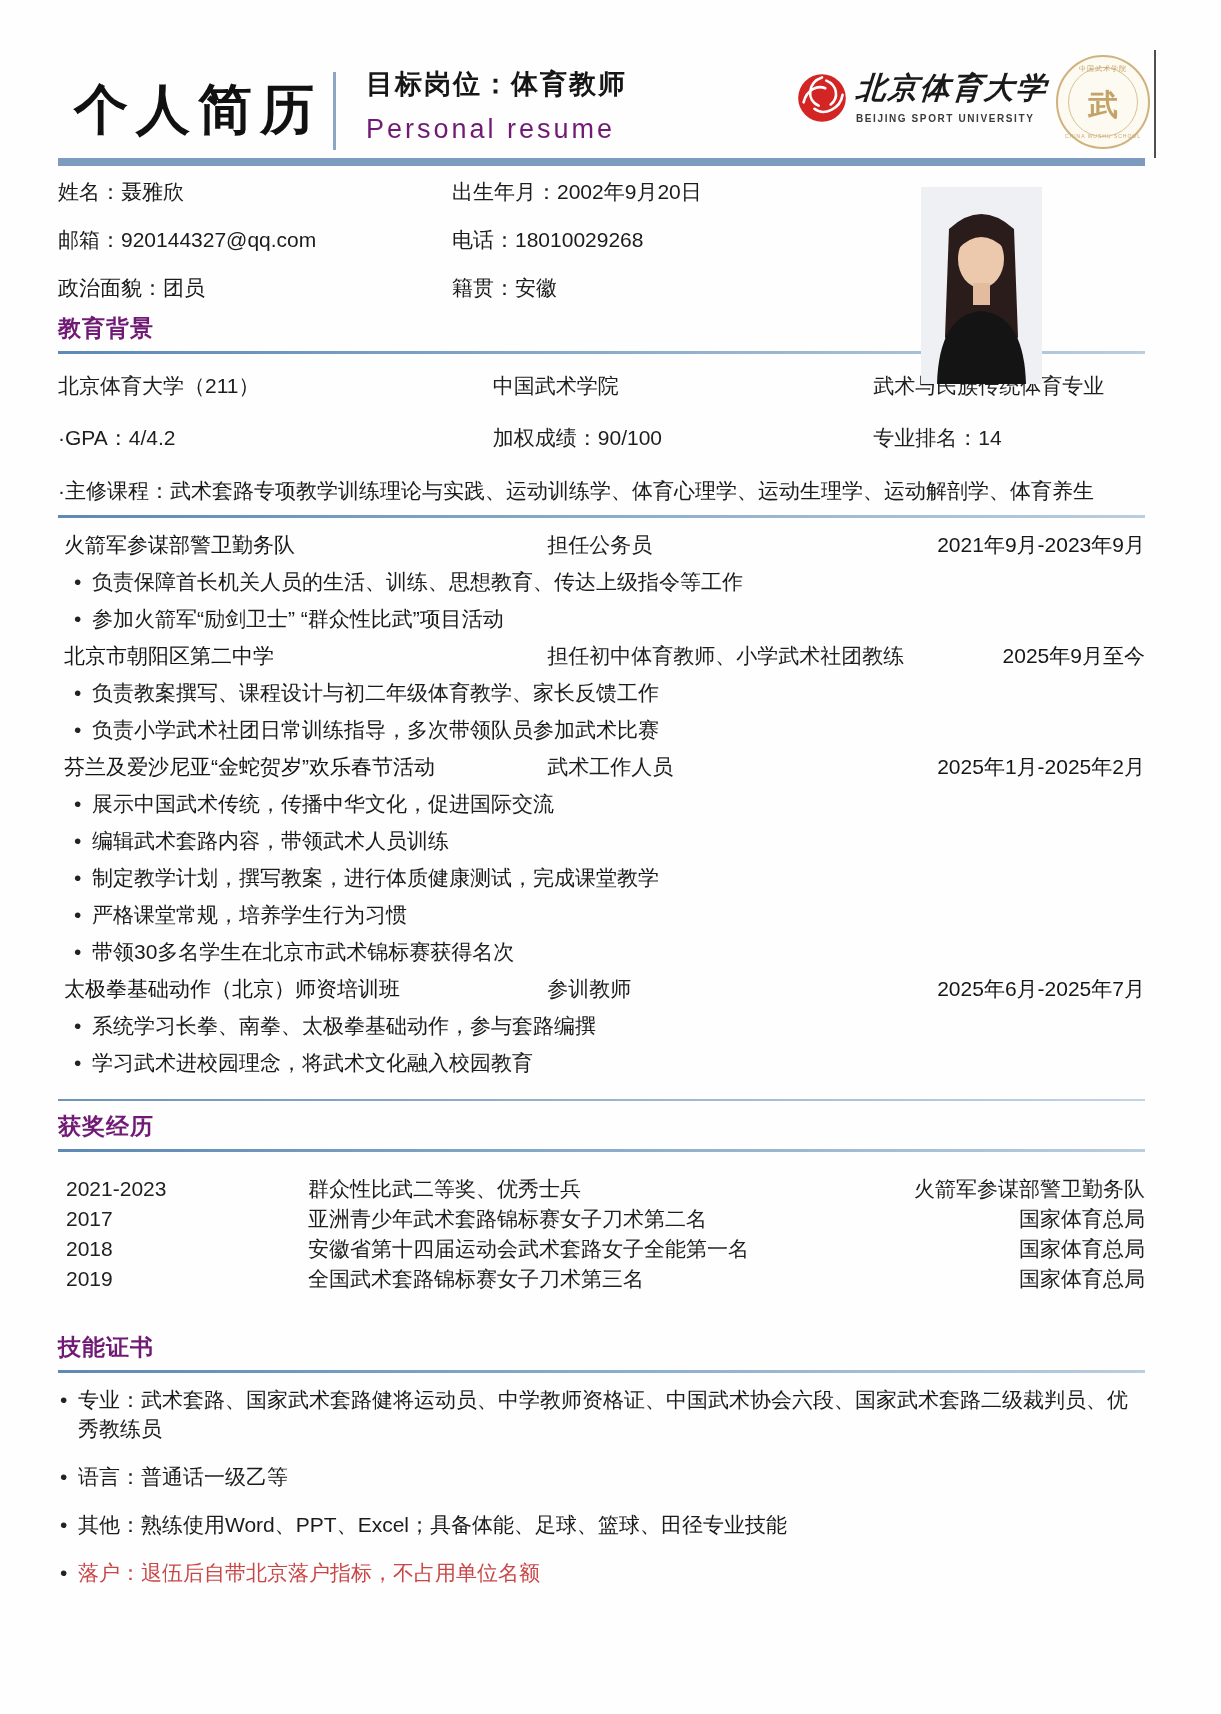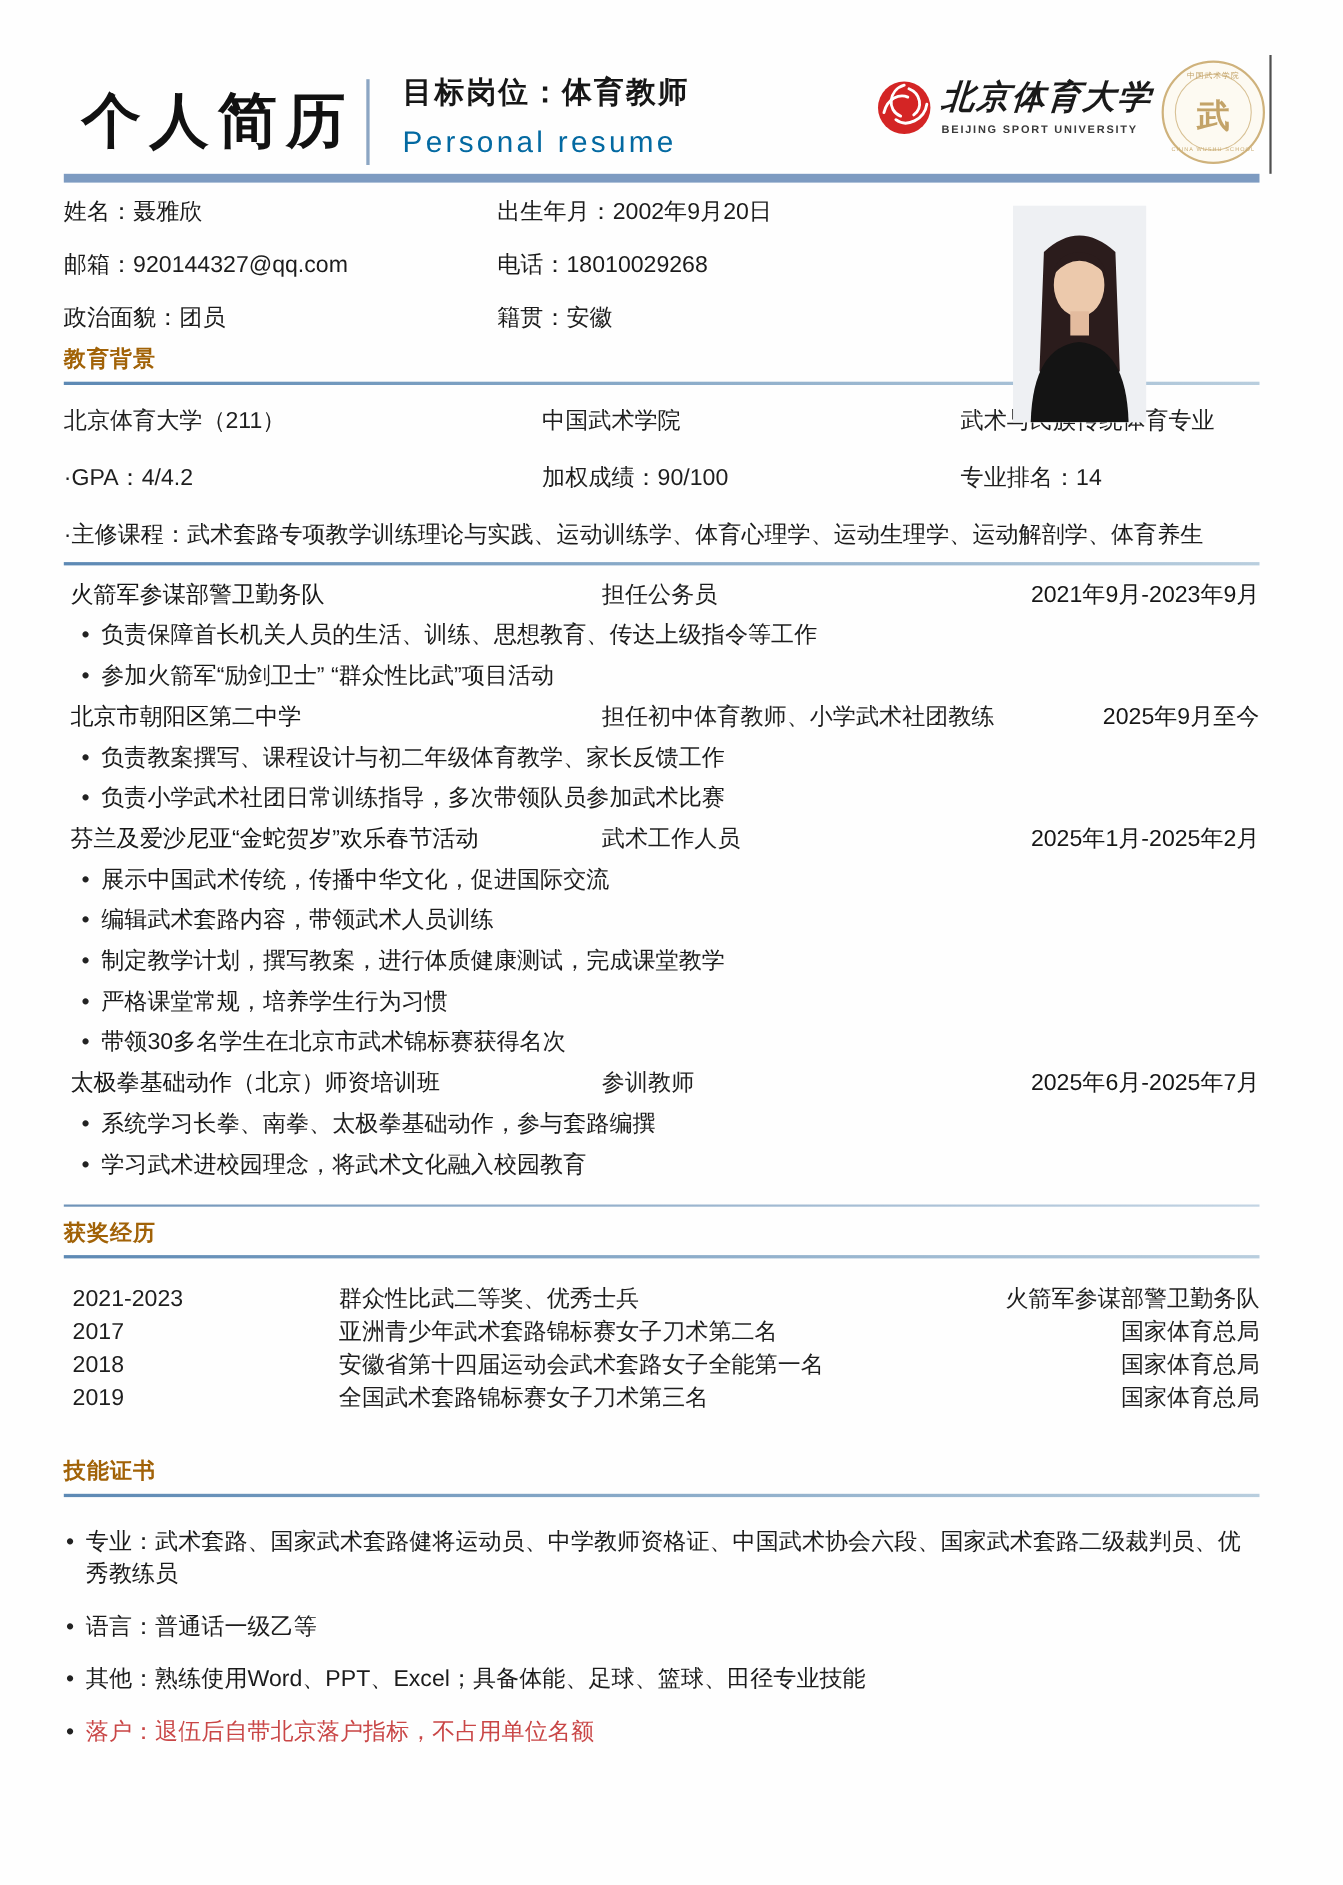--- a/index.html
+++ b/index.html
@@ -5,21 +5,21 @@
   * { margin:0; padding:0; box-sizing:border-box; }
   html,body { background:#ffffff; }
   body { font-family:"Liberation Sans","DejaVu Sans",sans-serif; color:#1e1e1e; }
   .page { position:relative; width:1221px; height:1714px; background:#fefefe; overflow:hidden; }
 
   
   .main-title { position:absolute; left:74px; top:74px; font-size:54px; font-weight:700; letter-spacing:8px; color:#111; }
   .header-vline { position:absolute; left:333px; top:72px; width:3px; height:78px; background:#8ca6c3; }
   .target-block { position:absolute; left:366px; top:66px; }
   .target-pos { font-size:27px; font-weight:700; color:#161616; letter-spacing:2px; }
-  .subtitle-en { font-size:27px; color:#0369a1; letter-spacing:3px; margin-top:12px; }
+  .subtitle-en { font-size:27px; color:#701a75; letter-spacing:3px; margin-top:12px; }
 
   .bsu-logo { position:absolute; left:796px; top:68px; display:flex; align-items:flex-start; }
   .bsu-swirl { width:52px; height:52px; margin-top:4px; }
   .bsu-text { margin-left:8px; }
   .bsu-cn { font-size:30px; font-weight:700; font-style:italic; color:#1a1a1a; letter-spacing:2px; transform:skewX(-4deg); }
   .bsu-en { font-size:10px; font-weight:700; color:#3a3a3a; letter-spacing:1.6px; margin-top:4px; }
 
   .seal { position:absolute; left:1056px; top:55px; width:94px; height:94px; border-radius:50%;
           border:2px solid #cfb27c; background:#fdfaf2; text-align:center; }
   .seal-inner { position:absolute; left:10px; top:10px; width:70px; height:70px; border-radius:50%; border:1px solid #d8c195; }
@@ -34,21 +34,21 @@
   .content { position:absolute; left:58px; top:166px; width:1087px; }
 
   .info-grid { display:grid; grid-template-columns:390px 1fr; column-gap:4px; row-gap:25px; padding-top:12px; font-size:21px; }
   .info-cell { height:23px; white-space:nowrap; }
   .info-label { color:#1b1b1b; }
   .info-value { color:#1b1b1b; }
 
   .photo { position:absolute; left:863px; top:21px; width:121px; height:197px; background:#eef0f3; overflow:hidden; }
   .photo svg { display:block; }
 
-  .section-title { font-size:20px; font-weight:700; color:#a16207; letter-spacing:1px; }
+  .section-title { font-size:23px; font-weight:700; color:#701a75; letter-spacing:1px; }
   .section-line { height:3px; background:linear-gradient(to right,#5d89b4,#b9cede); margin-top:7px; }
   .section-topline { height:2px; background:linear-gradient(to right,#6f93b8,#c3d4e3); }
 
   .edu-title { margin-top:16px; }
   .edu-row { display:grid; grid-template-columns:40% 35% 25%; font-size:21px; }
   .edu-row1 { margin-top:18px; }
   .edu-row1 .edu-c3 { }
   .edu-row2 { margin-top:24px; }
   .edu-courses { margin-top:22px; font-size:21px; line-height:34px; color:#1b1b1b; }
 
@@ -61,21 +61,21 @@
   .intern-list { margin-top:8px; }
 
   .awards-topline { margin-top:18px; }
   .awards-title { margin-top:10px; }
   .awards-list { margin-top:22px; }
   .award-row { display:grid; grid-template-columns:250px 1fr 330px; font-size:21px; line-height:30px; }
   .award-year { padding-left:8px; }
   .award-org { text-align:right; }
 
   .skills-title { margin-top:38px; }
-  .skills-list { margin-top:26px; }
+  .skills-list { margin-top:12px; }
   .skill-item { font-size:21px; line-height:29px; padding-left:20px; position:relative; color:#1b1b1b; margin-bottom:19px; }
   .skill-item::before { content:"•"; position:absolute; left:2px; color:#222; }
   .skill-item.red .skill-label, .skill-item.red .skill-text { color:#c94646; }
 </style>
 </head>
 <body>
 
 <div class="page">
 
   <div class="main-title">个人简历</div>

